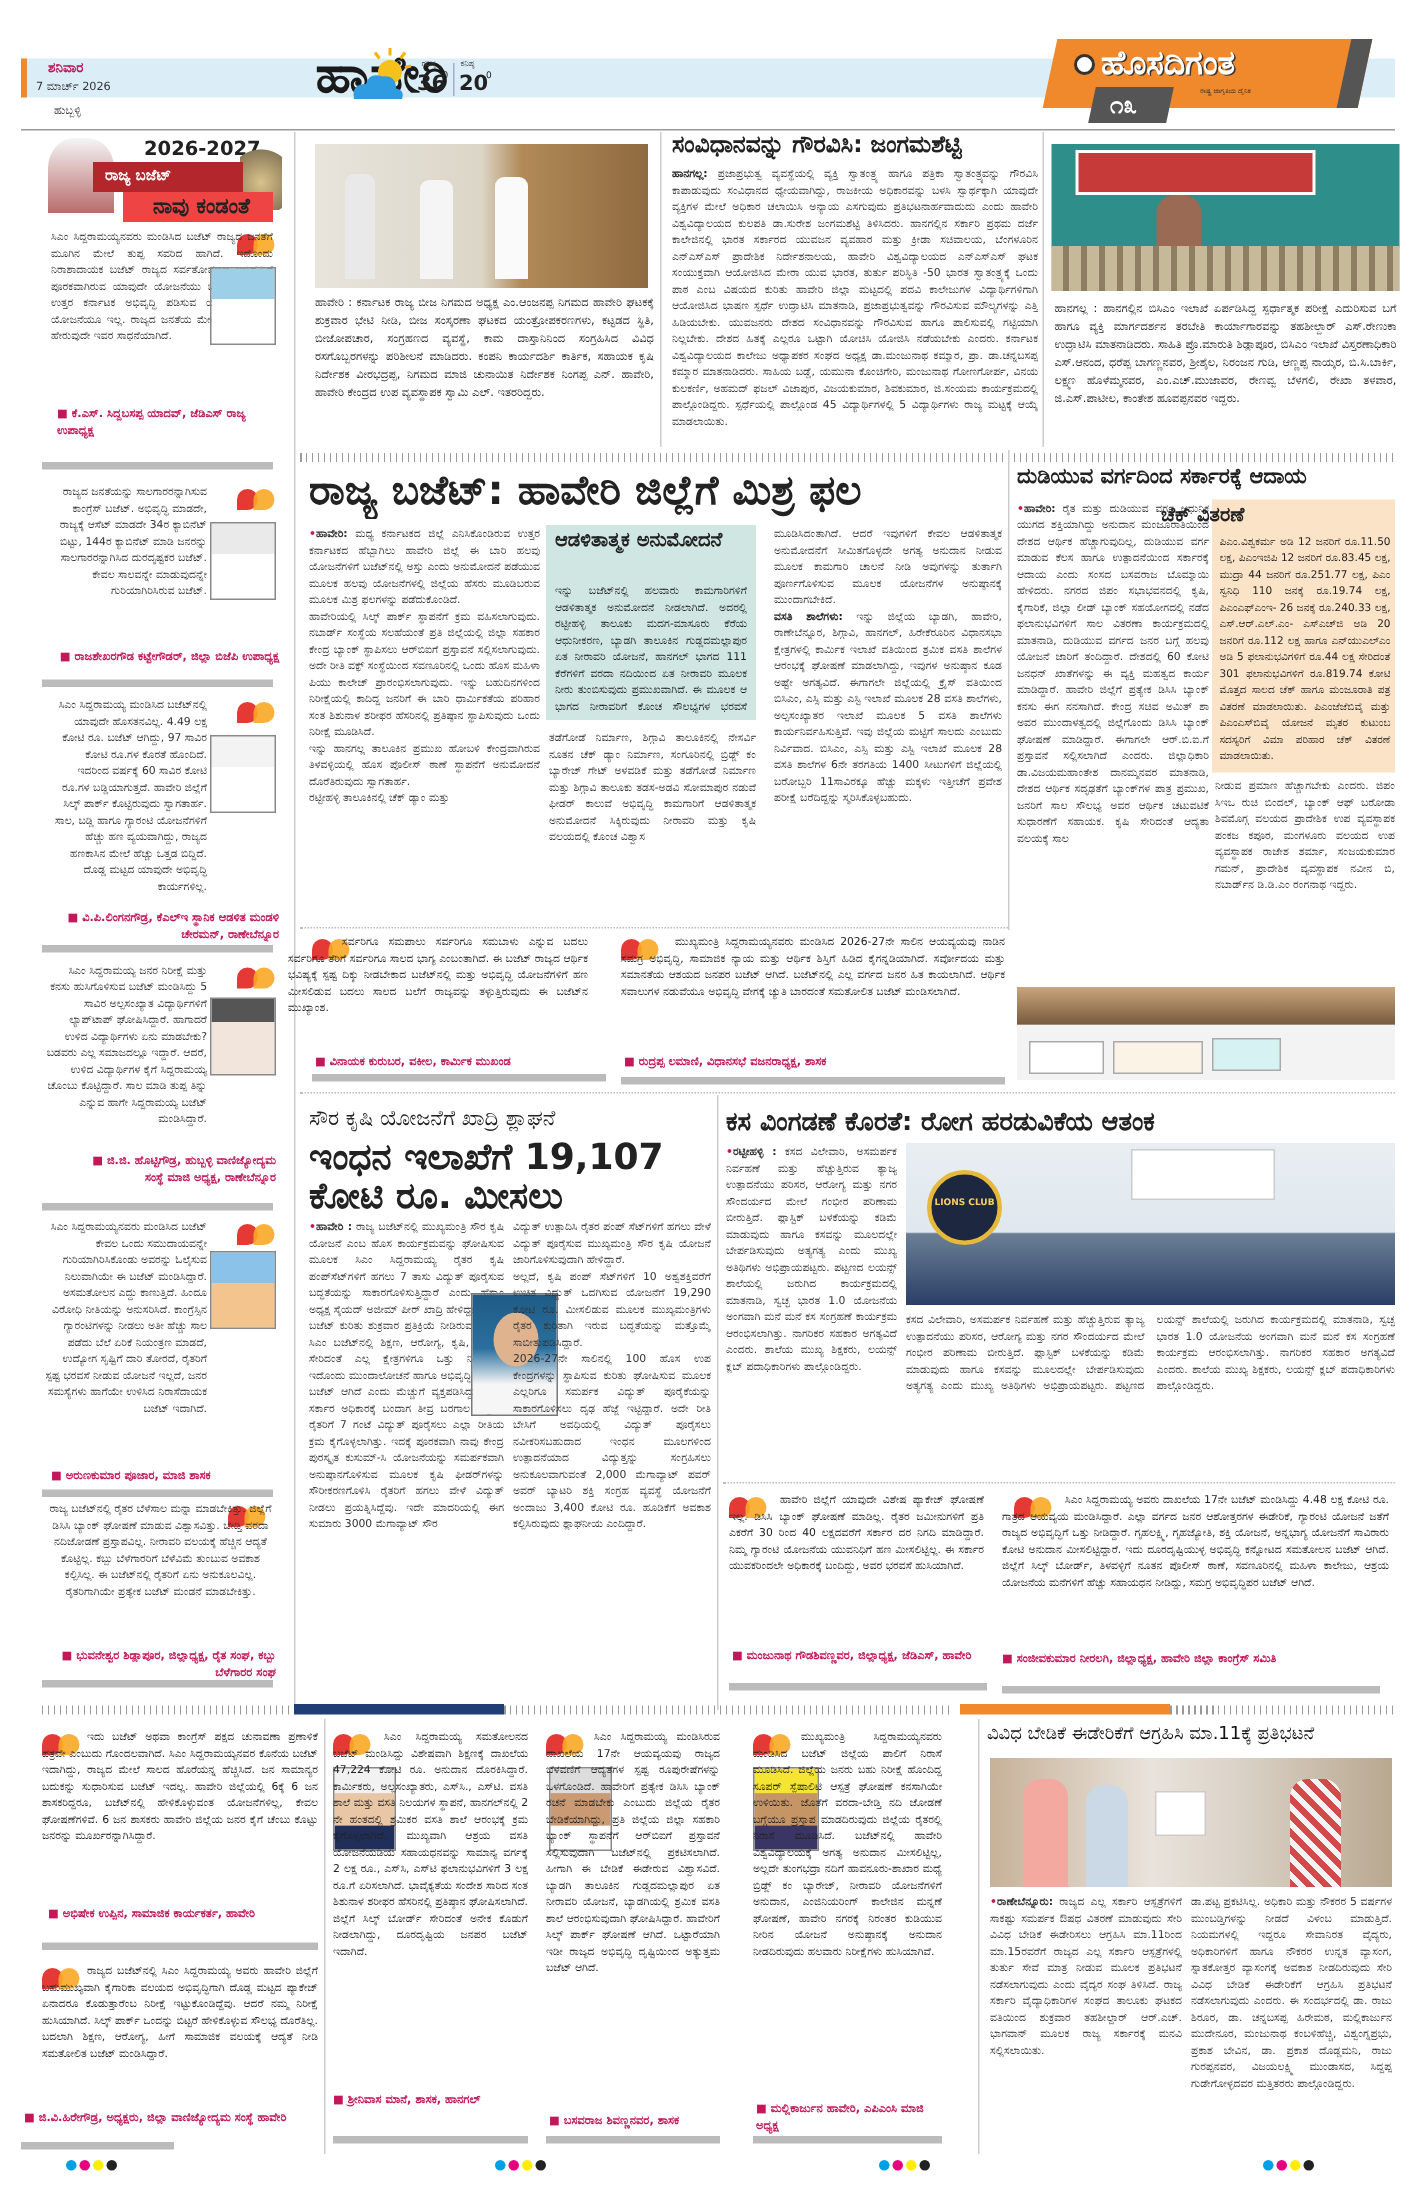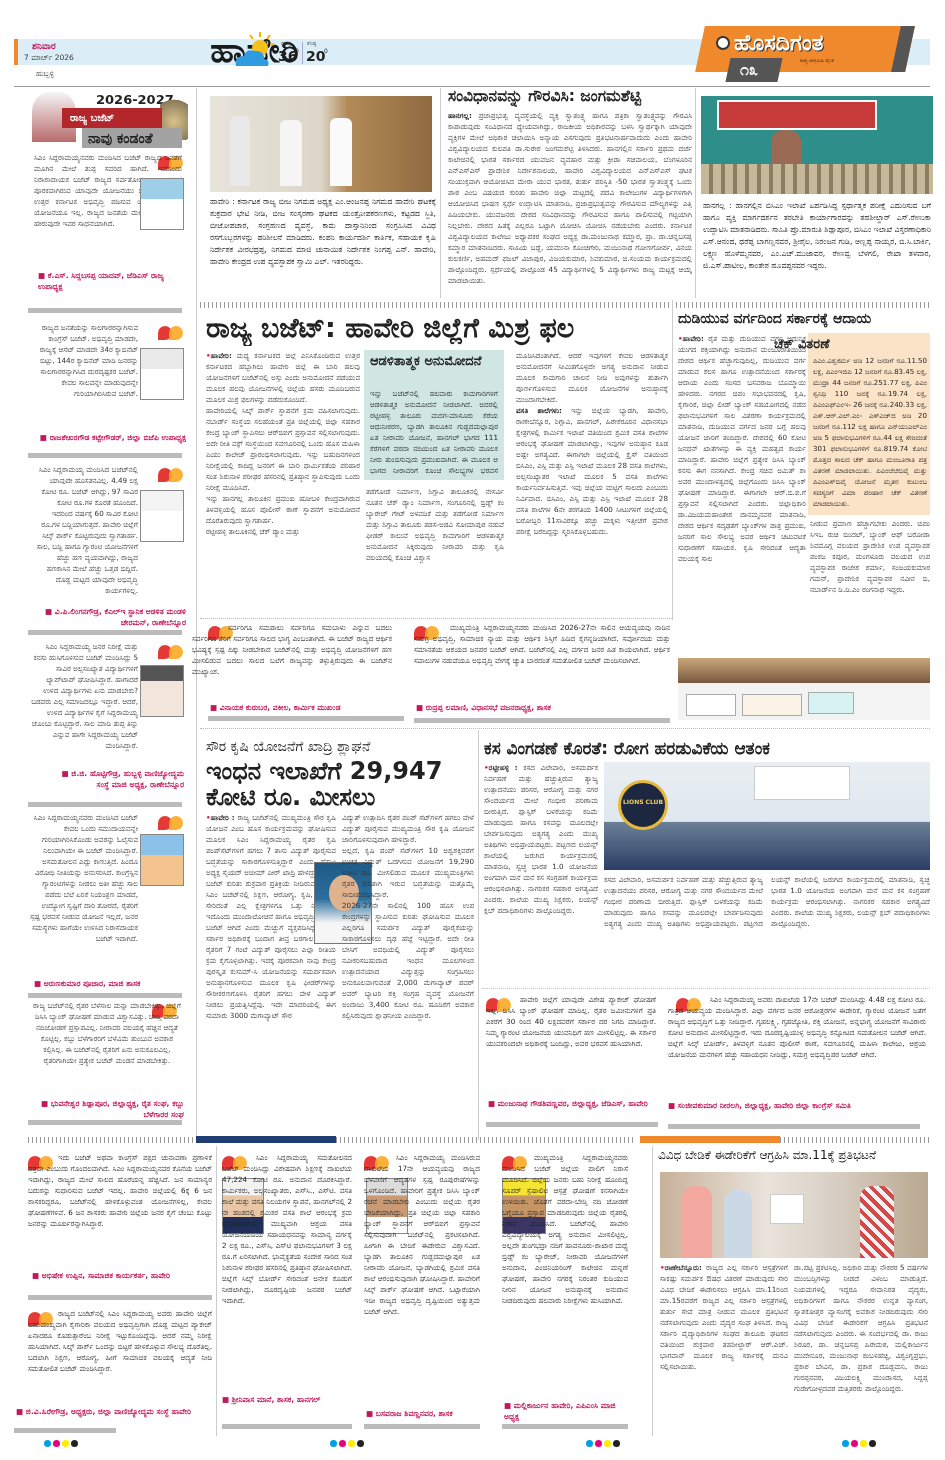--- a/index.html
+++ b/index.html
@@ -57,21 +57,21 @@
 <div class="abs" style="left:728px;top:58px;width:52px;height:24px;background:#555;transform:skewX(-12deg)"></div>
 <div class="abs h1" style="left:740px;top:60px;font-size:16px;color:#fff">೧೩</div>
 <div class="abs" style="left:14px;top:86px;width:916px;border-top:1px solid #999"></div>
 
 <div class="vline" style="left:196px;top:88px;height:1050px"></div>
 
 <div class="abs" style="left:32px;top:92px;width:44px;height:50px;background:linear-gradient(#f5f5f5,#b96b6b);border-radius:40% 40% 0 0"></div>
 <div class="abs h1" style="left:96px;top:92px;font-size:13px">2026-2027</div>
 <div class="abs" style="left:160px;top:94px;width:28px;height:46px;background:radial-gradient(circle at 50% 60%,#d9c28a,#8a7a5a 70%,transparent 72%)"></div>
 <div class="abs h1" style="left:62px;top:108px;width:100px;height:20px;background:#b3262b;color:#fff;font-size:10px;line-height:20px;padding-left:8px">ರಾಜ್ಯ ಬಜೆಟ್</div>
-<div class="abs h1" style="left:82px;top:128px;width:100px;height:20px;background:#a3a3a3;color:#222;font-size:14px;line-height:20px;padding-left:6px">ನಾವು ಕಂಡಂತೆ</div>
+<div class="abs h1" style="left:82px;top:128px;width:100px;height:20px;background:#ef4444;color:#222;font-size:14px;line-height:20px;padding-left:20px">ನಾವು ಕಂಡಂತೆ</div>
 
 <div class="quote" style="left:158px;top:152px">
     <span class="a"></span>
     <span class="b"></span>
   </div>
 <div class="abs t" style="left:34px;top:152px;width:148px;height:120px;overflow:hidden;padding-right:0">ಸಿಎಂ ಸಿದ್ದರಾಮಯ್ಯನವರು ಮಂಡಿಸಿದ ಬಜೆಟ್ ರಾಜ್ಯದ ಜನತೆಗೆ ಮೂಗಿನ ಮೇಲೆ ತುಪ್ಪ ಸವರಿದ ಹಾಗಿದೆ. ಇದೊಂದು ನಿರಾಶಾದಾಯಕ ಬಜೆಟ್ ರಾಜ್ಯದ ಸರ್ವತೋಮುಖ ಅಭಿವೃದ್ಧಿಗೆ ಪೂರಕವಾಗಿರುವ ಯಾವುದೇ ಯೋಜನೆಯು ಬಜೆಟ್‌ನಲ್ಲಿ ಇಲ್ಲ. ಉತ್ತರ ಕರ್ನಾಟಕ ಅಭಿವೃದ್ಧಿ ಪಡಿಸುವ ಯಾವುದೇ ದೊಡ್ಡ ಯೋಜನೆಯೂ ಇಲ್ಲ. ರಾಜ್ಯದ ಜನತೆಯ ಮೇಲೆ ಸಾಲದ ಹೊರೆ ಹೇರುವುದೇ ಇವರ ಸಾಧನೆಯಾಗಿದೆ.</div>
 <div class="photo" style="left:140px;top:178px;width:44px;height:52px;background:linear-gradient(#9ecfe8 40%,#fff 41%);border:1px solid #888"></div>
 <div class="abs by" style="left:38px;top:270px;width:150px">ಕೆ.ಎಸ್. ಸಿದ್ದಬಸಪ್ಪ ಯಾದವ್, ಜೆಡಿಎಸ್ ರಾಜ್ಯ ಉಪಾಧ್ಯಕ್ಷ</div>
 <div class="sep" style="left:28px;top:308px;width:154px"></div>
 
@@ -176,21 +176,21 @@
     <span class="a"></span>
     <span class="b"></span>
   </div>
 <div class="abs t" style="left:414px;top:622px;width:256px;height:78px;overflow:hidden;text-indent:36px;color:#222">ಮುಖ್ಯಮಂತ್ರಿ ಸಿದ್ದರಾಮಯ್ಯನವರು ಮಂಡಿಸಿದ 2026-27ನೇ ಸಾಲಿನ ಆಯವ್ಯಯವು ನಾಡಿನ ಸಮಗ್ರ ಅಭಿವೃದ್ಧಿ, ಸಾಮಾಜಿಕ ನ್ಯಾಯ ಮತ್ತು ಆರ್ಥಿಕ ಶಿಸ್ತಿಗೆ ಹಿಡಿದ ಕೈಗನ್ನಡಿಯಾಗಿದೆ. ಸರ್ವೋದಯ ಮತ್ತು ಸಮಾನತೆಯ ಆಶಯದ ಜನಪರ ಬಜೆಟ್ ಆಗಿದೆ. ಬಜೆಟ್‌ನಲ್ಲಿ ಎಲ್ಲ ವರ್ಗದ ಜನರ ಹಿತ ಕಾಯಲಾಗಿದೆ. ಆರ್ಥಿಕ ಸವಾಲುಗಳ ನಡುವೆಯೂ ಅಭಿವೃದ್ಧಿ ವೇಗಕ್ಕೆ ಚ್ಯುತಿ ಬಾರದಂತೆ ಸಮತೋಲಿತ ಬಜೆಟ್ ಮಂಡಿಸಲಾಗಿದೆ.</div>
 <div class="abs by" style="left:416px;top:702px;width:250px">ರುದ್ರಪ್ಪ ಲಮಾಣಿ, ವಿಧಾನಸಭೆ ವಜನರಾಧ್ಯಕ್ಷ, ಶಾಸಕ</div>
 <div class="sep" style="left:414px;top:718px;width:256px"></div>
 
 <div class="dash" style="left:200px;top:728px;width:730px"></div>
 <div class="vline" style="left:478px;top:730px;height:410px"></div>
 <div class="abs h1" style="left:206px;top:738px;font-size:14px;font-weight:normal;white-space:nowrap">ಸೌರ ಕೃಷಿ ಯೋಜನೆಗೆ ಖಾದ್ರಿ ಶ್ಲಾಘನೆ</div>
-<div class="abs h1" style="left:206px;top:758px;width:268px;font-size:24px;line-height:26px">ಇಂಧನ ಇಲಾಖೆಗೆ 29,947 ಕೋಟಿ ರೂ. ಮೀಸಲು</div>
+<div class="abs h1" style="left:206px;top:758px;width:268px;font-size:24px;line-height:26px">ಇಂಧನ ಇಲಾಖೆಗೆ 19,107 ಕೋಟಿ ರೂ. ಮೀಸಲು</div>
 <div class="abs t" style="left:206px;top:812px;width:130px;height:322px;overflow:hidden;white-space:pre-line"><b style="color:#c2185b">•</b><b>ಹಾವೇರಿ :</b> <span>ರಾಜ್ಯ ಬಜೆಟ್‌ನಲ್ಲಿ ಮುಖ್ಯಮಂತ್ರಿ ಸೌರ ಕೃಷಿ ಯೋಜನೆ ಎಂಬ ಹೊಸ ಕಾರ್ಯಕ್ರಮವನ್ನು ಘೋಷಿಸುವ ಮೂಲಕ ಸಿಎಂ ಸಿದ್ದರಾಮಯ್ಯ ರೈತರ ಕೃಷಿ ಪಂಪ್‌ಸೆಟ್‌ಗಳಿಗೆ ಹಗಲು 7 ತಾಸು ವಿದ್ಯುತ್ ಪೂರೈಸುವ ಬದ್ಧತೆಯನ್ನು ಸಾಕಾರಗೊಳಿಸುತ್ತಿದ್ದಾರೆ ಎಂದು ಹೆಸ್ಕಾಂ ಅಧ್ಯಕ್ಷ ಸೈಯದ್ ಅಜೀಮ್ ಪೀರ್ ಖಾದ್ರಿ ಹೇಳಿದ್ದಾರೆ.
 ಬಜೆಟ್ ಕುರಿತು ಶುಕ್ರವಾರ ಪ್ರತಿಕ್ರಿಯೆ ನೀಡಿರುವ ಅವರು, ಸಿಎಂ ಬಜೆಟ್‌ನಲ್ಲಿ ಶಿಕ್ಷಣ, ಆರೋಗ್ಯ, ಕೃಷಿ, ಕೈಗಾರಿಕೆ ಸೇರಿದಂತೆ ಎಲ್ಲ ಕ್ಷೇತ್ರಗಳಿಗೂ ಒತ್ತು ನೀಡಿದ್ದಾರೆ. ಇದೊಂದು ಮುಂದಾಲೋಚನೆ ಹಾಗೂ ಅಭಿವೃದ್ಧಿ ಪೂರ್ವಕ ಬಜೆಟ್ ಆಗಿದೆ ಎಂದು ಮೆಚ್ಚುಗೆ ವ್ಯಕ್ತಪಡಿಸಿದ್ದು, ನಮ್ಮ ಸರ್ಕಾರ ಅಧಿಕಾರಕ್ಕೆ ಬಂದಾಗ ತೀವ್ರ ಬರಗಾಲ ಇದ್ದರೂ ರೈತರಿಗೆ 7 ಗಂಟೆ ವಿದ್ಯುತ್ ಪೂರೈಸಲು ಎಲ್ಲಾ ರೀತಿಯ ಕ್ರಮ ಕೈಗೊಳ್ಳಲಾಗಿತ್ತು. ಇದಕ್ಕೆ ಪೂರಕವಾಗಿ ನಾವು ಕೇಂದ್ರ ಪುರಸ್ಕೃತ ಕುಸುಮ್-ಸಿ ಯೋಜನೆಯನ್ನು ಸಮರ್ಪಕವಾಗಿ ಅನುಷ್ಠಾನಗೊಳಿಸುವ ಮೂಲಕ ಕೃಷಿ ಫೀಡರ್‌ಗಳನ್ನು ಸೌರೀಕರಣಗೊಳಿಸಿ ರೈತರಿಗೆ ಹಗಲು ವೇಳೆ ವಿದ್ಯುತ್ ನೀಡಲು ಪ್ರಯತ್ನಿಸಿದ್ದೆವು. ಇದೇ ಮಾದರಿಯಲ್ಲಿ ಈಗ ಸುಮಾರು 3000 ಮೆಗಾವ್ಯಾಟ್ ಸೌರ</span></div>
 <div class="photo" style="left:314px;top:862px;width:58px;height:82px;background:linear-gradient(#1f5b86 0%,#2b6f9e 45%,#f6f6f6 75%);border:1px solid #777">
   <div style="position:absolute;left:14px;top:12px;width:30px;height:36px;border-radius:50%;background:#e0b38f"></div>
 </div>
 <div class="abs t" style="left:342px;top:812px;width:132px;height:322px;overflow:hidden;white-space:pre-line;padding-top:0">ವಿದ್ಯುತ್ ಉತ್ಪಾದಿಸಿ ರೈತರ ಪಂಪ್ ಸೆಟ್‌ಗಳಿಗೆ ಹಗಲು ವೇಳೆ ವಿದ್ಯುತ್ ಪೂರೈಸುವ ಮುಖ್ಯಮಂತ್ರಿ ಸೌರ ಕೃಷಿ ಯೋಜನೆ ಜಾರಿಗೊಳಿಸುವುದಾಗಿ ಹೇಳಿದ್ದಾರೆ.
 ಅಲ್ಲದೆ, ಕೃಷಿ ಪಂಪ್ ಸೆಟ್‌ಗಳಿಗೆ 10 ಅಶ್ವಶಕ್ತಿವರೆಗೆ ಉಚಿತ ವಿದ್ಯುತ್ ಒದಗಿಸುವ ಯೋಜನೆಗೆ 19,290 ಕೋಟಿ ರೂ. ಮೀಸಲಿಡುವ ಮೂಲಕ ಮುಖ್ಯಮಂತ್ರಿಗಳು ರೈತರ ಕುರಿತಾಗಿ ಇರುವ ಬದ್ಧತೆಯನ್ನು ಮತ್ತೊಮ್ಮೆ ಸಾಬೀತುಪಡಿಸಿದ್ದಾರೆ.
 2026-27ನೇ ಸಾಲಿನಲ್ಲಿ 100 ಹೊಸ ಉಪ ಕೇಂದ್ರಗಳನ್ನು ಸ್ಥಾಪಿಸುವ ಕುರಿತು ಘೋಷಿಸುವ ಮೂಲಕ ಎಲ್ಲರಿಗೂ ಸಮರ್ಪಕ ವಿದ್ಯುತ್ ಪೂರೈಕೆಯನ್ನು ಸಾಕಾರಗೊಳಿಸಲು ದೃಢ ಹೆಜ್ಜೆ ಇಟ್ಟಿದ್ದಾರೆ. ಅದೇ ರೀತಿ ಬೇಸಿಗೆ ಅವಧಿಯಲ್ಲಿ ವಿದ್ಯುತ್ ಪೂರೈಸಲು ನವೀಕರಿಸಬಹುದಾದ ಇಂಧನ ಮೂಲಗಳಿಂದ ಉತ್ಪಾದನೆಯಾದ ವಿದ್ಯುತ್ತನ್ನು ಸಂಗ್ರಹಿಸಲು ಅನುಕೂಲವಾಗುವಂತೆ 2,000 ಮೆಗಾವ್ಯಾಟ್ ಪವರ್ ಅವರ್ ಬ್ಯಾಟರಿ ಶಕ್ತಿ ಸಂಗ್ರಹ ವ್ಯವಸ್ಥೆ ಯೋಜನೆಗೆ ಅಂದಾಜು 3,400 ಕೋಟಿ ರೂ. ಹೂಡಿಕೆಗೆ ಅವಕಾಶ ಕಲ್ಪಿಸಿರುವುದು ಶ್ಲಾಘನೀಯ ಎಂದಿದ್ದಾರೆ.</div>
 
 <div class="abs h1" style="left:484px;top:738px;font-size:17px;white-space:nowrap">ಕಸ ವಿಂಗಡಣೆ ಕೊರತೆ: ರೋಗ ಹರಡುವಿಕೆಯ ಆತಂಕ</div>

